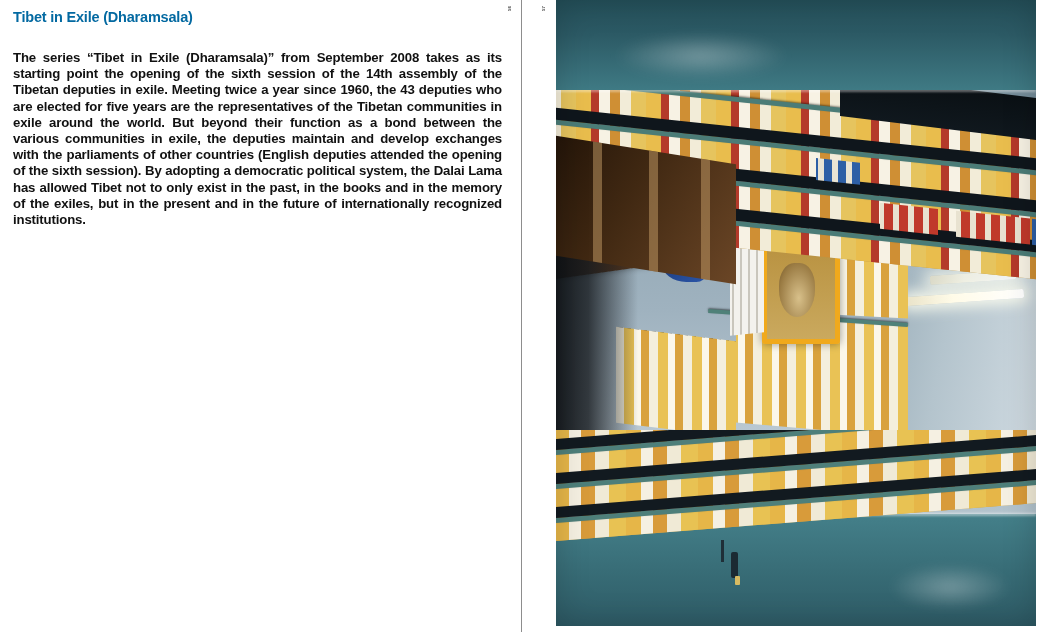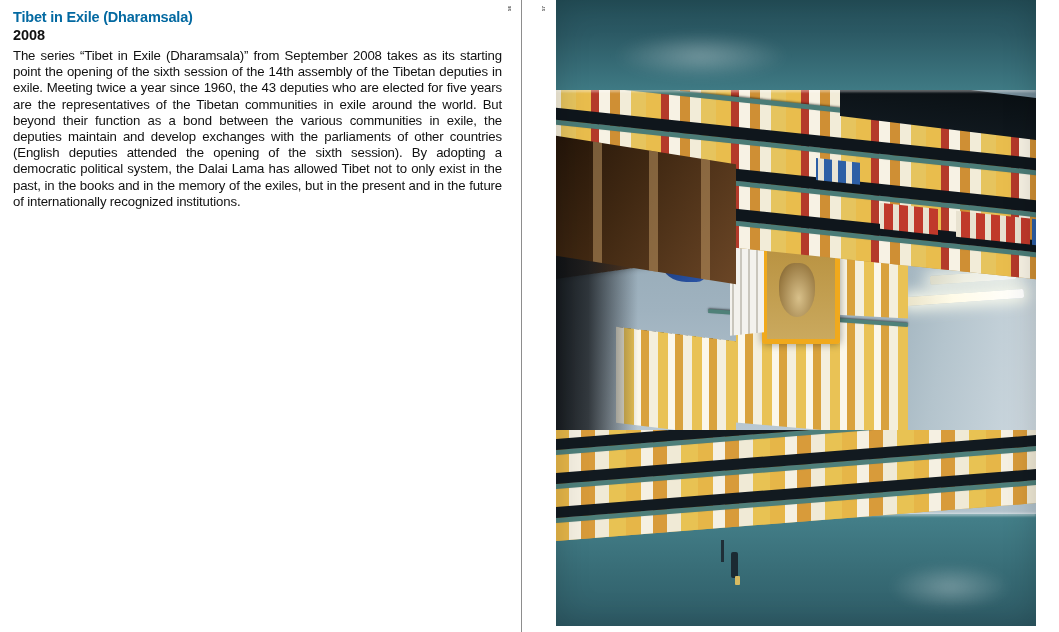--- a/index.html
+++ b/index.html
@@ -36,24 +36,24 @@
   .series-year {
     color:#111111;
     font-size:14.5px;
     font-weight:bold;
     line-height:17px;
     letter-spacing:-0.1px;
     margin-top:1px;
   }
 
   .series-body {
-    margin-top:4px;
+    margin-top:24px;
     color:#111111;
     font-size:13.2px;
-    font-weight:normal;
+    font-weight:bold;
     line-height:16.2px;
     text-align:justify;
     text-justify:inter-word;
     letter-spacing:-0.15px;
     width:489px;
     hyphens:manual;
   }
 
   
   .column-divider {
@@ -355,21 +355,20 @@
     box-shadow:inset 0 0 34px rgba(0,0,0,.18);
   }
 </style>
 </head>
 <body>
 
 <div id="page">
 
   <div class="text-column">
     <div class="series-title">Tibet in Exile (Dharamsala)</div>
-    <div class="series-year">2008</div>
     <p class="series-body">The series “Tibet in Exile (Dharamsala)” from September 2008 takes as its starting point the opening of the sixth session of the 14th assembly of the Tibetan deputies in exile. Meeting twice a year since 1960, the 43 deputies who are elected for five years are the representatives of the Tibetan communities in exile around the world. But beyond their function as a bond between the various communities in exile, the deputies maintain and develop exchanges with the parliaments of other countries (English deputies attended the opening of the sixth session). By adopting a democratic political system, the Dalai Lama has allowed Tibet not to only exist in the past, in the books and in the memory of the exiles, but in the present and in the future of internationally recognized institutions.</p>
   </div>
 
   <div class="column-divider"></div>
 
   <div class="folio folio-left">56</div>
   <div class="folio folio-right">57</div>
 
   <div class="photo-frame">
     <div class="photo-scene">

